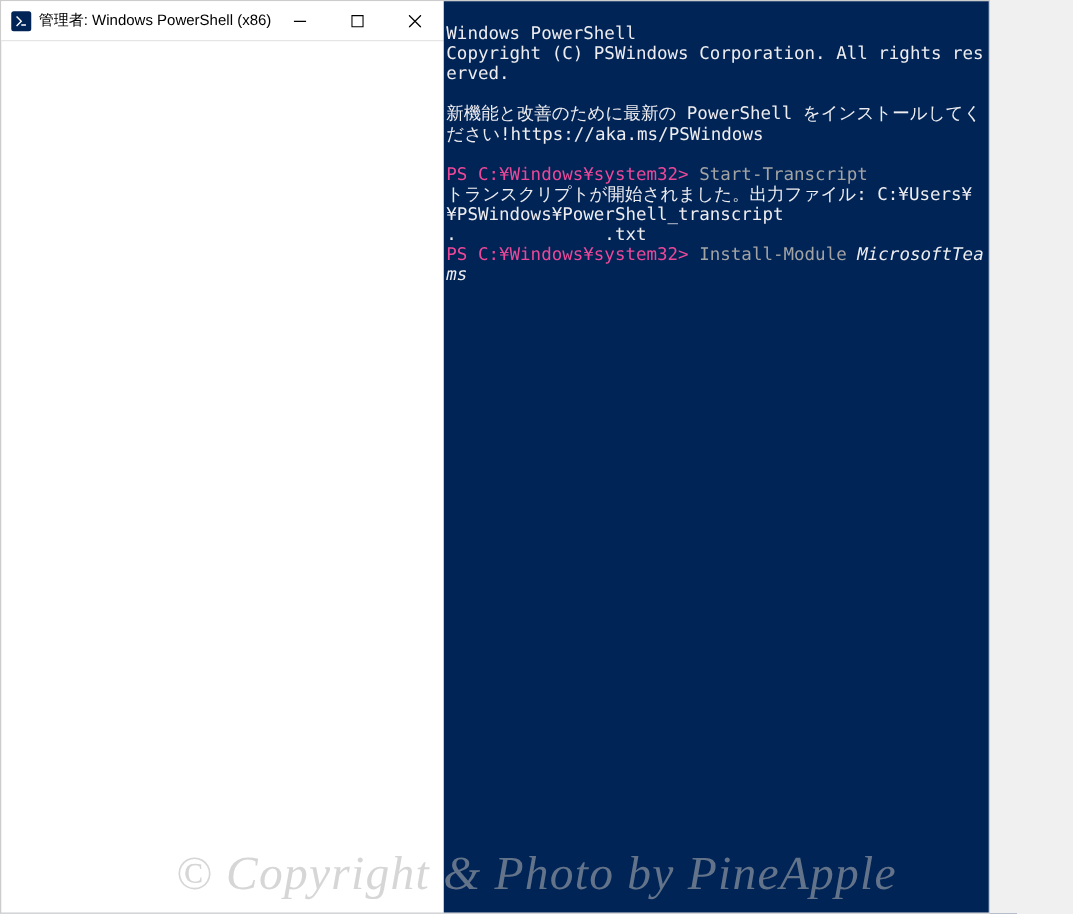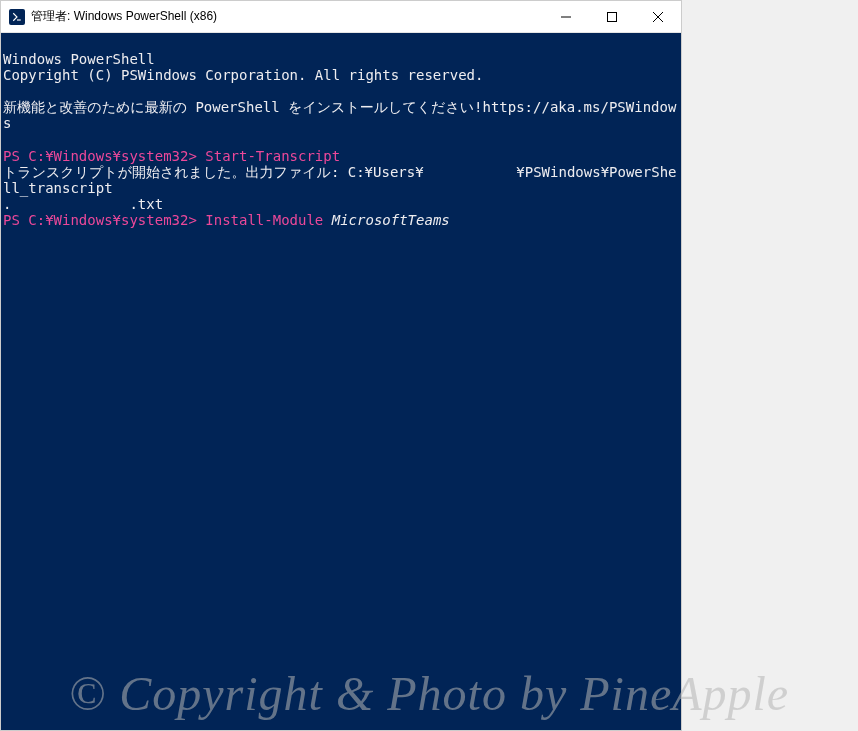--- a/index.html
+++ b/index.html
@@ -9,26 +9,26 @@
     }
     body {
       font-family: "Segoe UI", Tahoma, sans-serif;
       background: #f0f0f0;
       width: 858px;
       height: 731px;
       overflow: hidden;
       position: relative;
     }
     .window {
-      width: 682px;
+      width: 792px;
       height: 731px;
       background: #ffffff;
       border: 1px solid #ccc;
       display: flex;
-      flex-direction: column;
+      flex-direction: row;
     }
     .titlebar {
       height: 32px;
       background: #ffffff;
       display: flex;
       align-items: center;
       border-bottom: 1px solid #e5e5e5;
     }
     .titlebar-icon {
       width: 16px;
@@ -84,34 +84,34 @@
       background: #c0c0c0;
     }
     .line {
       white-space: pre-wrap;
       word-break: break-all;
     }
     .prompt {
       color: #ec4899;
     }
     .cmd {
-      color: #ec4899;
+      color: #a3a3a3;
     }
     .arg {
       color: #eeedf0;
       font-style: italic;
     }
     .watermark {
       position: absolute;
       bottom: 10px;
       left: 0;
       right: 0;
       text-align: center;
       font-family: Georgia, "Times New Roman", serif;
-      font-size: 48px;
+      font-size: 38px;
       color: rgba(180,180,180,0.55);
       font-style: italic;
       pointer-events: none;
       letter-spacing: 1px;
       white-space: nowrap;
     }
     .ps-icon {
       background: #012456;
       width: 16px;
       height: 16px;

